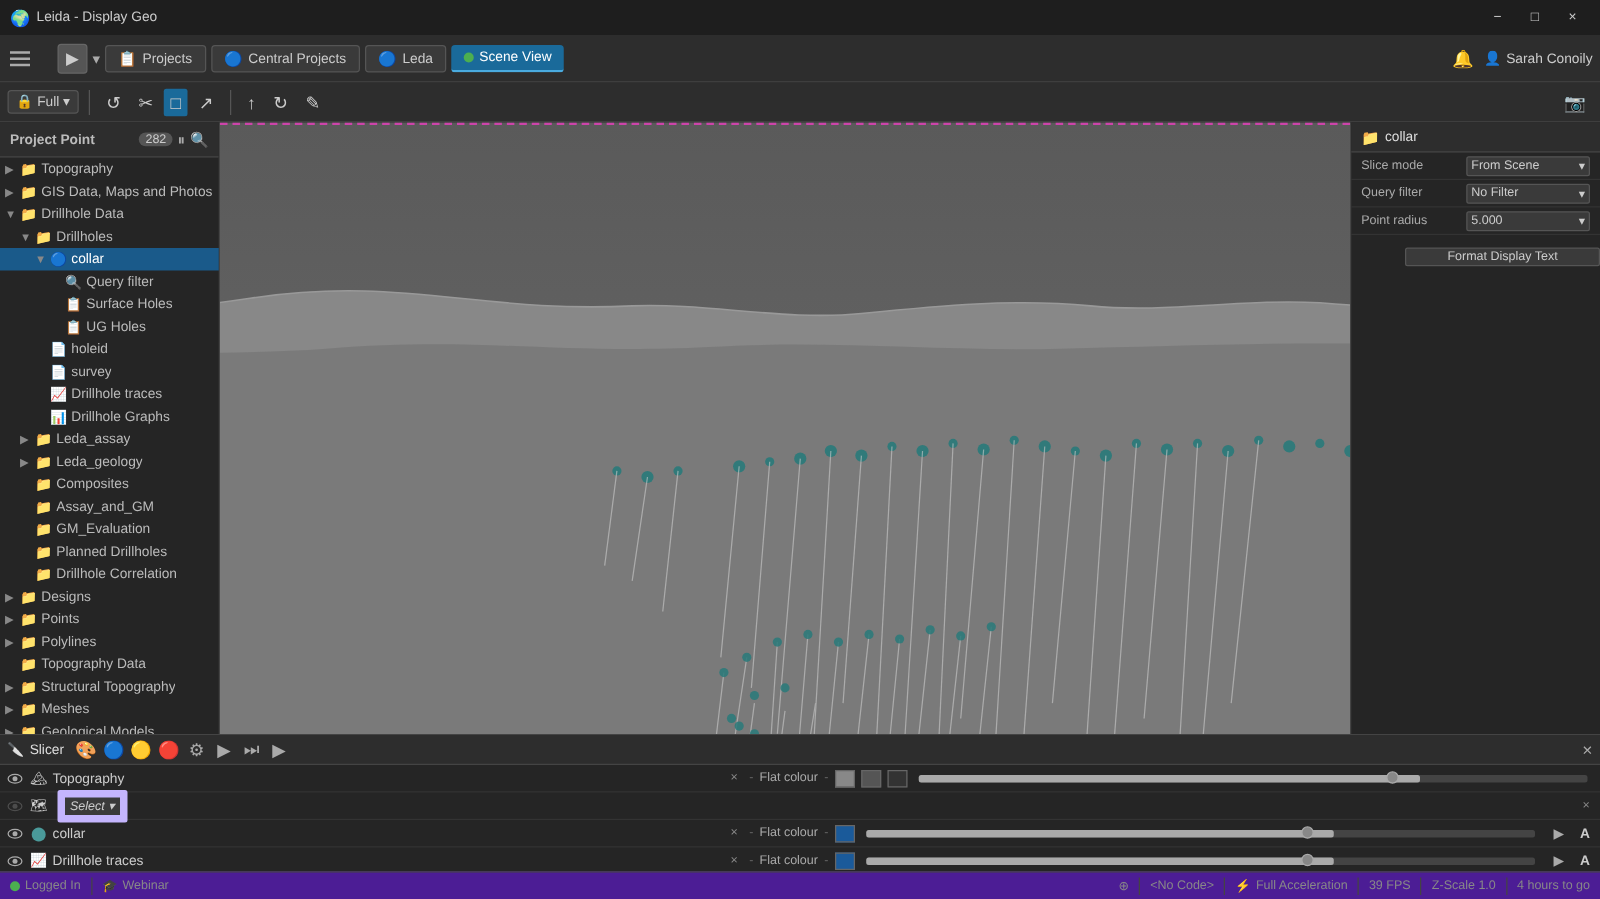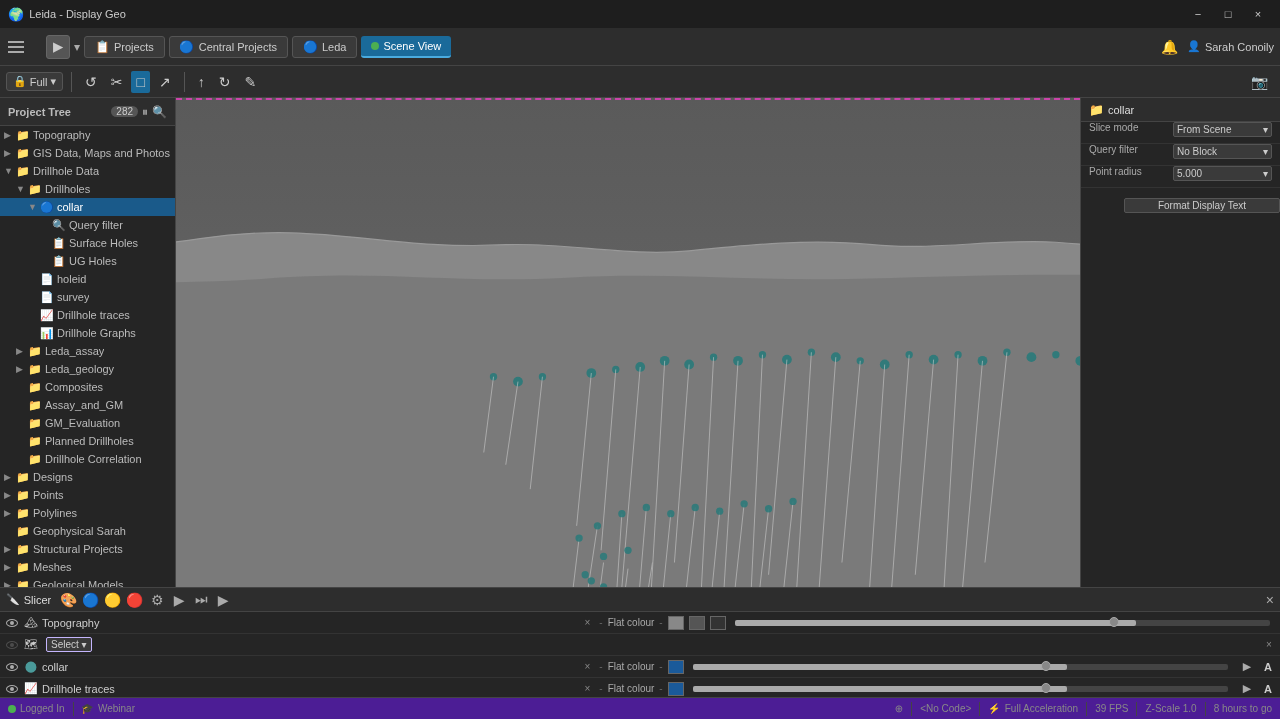--- a/index.html
+++ b/index.html
@@ -160,21 +160,21 @@
       background: #252525; border-left: 1px solid #444;
       display: flex; flex-direction: column;
       font-size: 11px;
     }
     #right-panel-header {
       display: flex; align-items: center; height: 24px;
       background: #2d2d2d; border-bottom: 1px solid #444;
       padding: 0 8px; gap: 4px;
     }
     .prop-row {
-      display: flex; align-items: flex-start; height: 22px;
+      display: flex; align-items: center; height: 22px;
       padding: 0 8px; border-bottom: 1px solid #333; gap: 4px;
     }
     .prop-label { flex: 0 0 80px; color: #aaa; font-size: 10px; }
     .prop-dropdown {
       flex: 1; background: #3a3a3a; border: 1px solid #555; color: #ccc;
       font-size: 10px; padding: 1px 3px; border-radius: 2px; cursor: pointer;
       display: flex; align-items: center; justify-content: space-between;
     }
     .prop-format-btn {
       background: #3a3a3a; border: 1px solid #555; color: #ccc;
@@ -268,21 +268,21 @@
   <button class="tool-btn">↻</button>
   <button class="tool-btn">✎</button>
   <div style="flex:1;"></div>
   <button class="tool-btn camera-icon">📷</button>
 </div>
 
 <div id="main-layout" style="display:flex; height:calc(100vh - 28px - 38px - 32px - 22px); position:relative;">
 
   <div id="sidebar">
     <div id="sidebar-header">
-      <span class="label">Project Tree</span>
+      <span class="label">Project Point</span>
       <span class="count">282</span>
       <span class="pause-icon">⏸</span>
       <span class="search-icon">🔍</span>
     </div>
     <div id="sidebar-tree">
     <div class="tree-item">
       <span class="indent" style="width:0px;display:inline-block;"></span>
       <span class="arrow">▶</span>
       <span class="folder-icon">📁</span>
       <span class="item-label">Topography</span>
@@ -410,27 +410,27 @@
         <div class="tree-item">
       <span class="indent" style="width:0px;display:inline-block;"></span>
       <span class="arrow">▶</span>
       <span class="folder-icon">📁</span>
       <span class="item-label">Polylines</span>
     </div>
         <div class="tree-item">
       <span class="indent" style="width:0px;display:inline-block;"></span>
       <span class="arrow"></span>
       <span class="folder-icon">📁</span>
-      <span class="item-label">Geophysical Sarah</span>
-    </div>
-        <div class="tree-item">
-      <span class="indent" style="width:0px;display:inline-block;"></span>
-      <span class="arrow">▶</span>
-      <span class="folder-icon">📁</span>
-      <span class="item-label">Structural Projects</span>
+      <span class="item-label">Topography Data</span>
+    </div>
+        <div class="tree-item">
+      <span class="indent" style="width:0px;display:inline-block;"></span>
+      <span class="arrow">▶</span>
+      <span class="folder-icon">📁</span>
+      <span class="item-label">Structural Topography</span>
     </div>
         <div class="tree-item">
       <span class="indent" style="width:0px;display:inline-block;"></span>
       <span class="arrow">▶</span>
       <span class="folder-icon">📁</span>
       <span class="item-label">Meshes</span>
     </div>
         <div class="tree-item">
       <span class="indent" style="width:0px;display:inline-block;"></span>
       <span class="arrow">▶</span>
@@ -640,21 +640,21 @@
     <div class="prop-row">
       <span class="prop-label">Slice mode</span>
       <div class="prop-dropdown">
         <span>From Scene</span>
         <span>▾</span>
       </div>
     </div>
     <div class="prop-row">
       <span class="prop-label">Query filter</span>
       <div class="prop-dropdown">
-        <span>No Block</span>
+        <span>No Filter</span>
         <span>▾</span>
       </div>
     </div>
     <div class="prop-row">
       <span class="prop-label">Point radius</span>
       <div class="prop-dropdown">
         <span>5.000</span>
         <span>▾</span>
       </div>
     </div>
@@ -703,21 +703,21 @@
           <div class="layer-opacity-thumb" style="left:70%;"></div>
         </div>
       </div>
     </div>
 
     <div class="layer-row">
       <div class="layer-vis">
         <div class="eye" style="opacity:0.3;"></div>
       </div>
       <div class="layer-icon">🗺</div>
-      <div style="background:#3a3a3a; border:1px solid #c4b5fd; border-radius:2px; padding:1px 4px; font-size:10px; color:#ccc; cursor:pointer; margin-left:4px;">
+      <div style="background:#3a3a3a; border:6px solid #c4b5fd; border-radius:2px; padding:1px 4px; font-size:10px; color:#ccc; cursor:pointer; margin-left:4px;font-style:italic;">
         Select <span>▾</span>
       </div>
       <span class="layer-close" style="margin-left:auto;">×</span>
     </div>
 
     <div class="layer-row">
       <div class="layer-vis">
         <div class="eye"></div>
       </div>
       <div class="layer-icon" style="color:#4a9a9a;">⬤</div>
@@ -786,15 +786,15 @@
   <div class="separator"></div>
   <div class="status-item">
     <span>39 FPS</span>
   </div>
   <div class="separator"></div>
   <div class="status-item">
     <span>Z-Scale 1.0</span>
   </div>
   <div class="separator"></div>
   <div class="status-item">
-    <span>8 hours to go</span>
+    <span>4 hours to go</span>
   </div>
 </div>
 
 </body></html>

